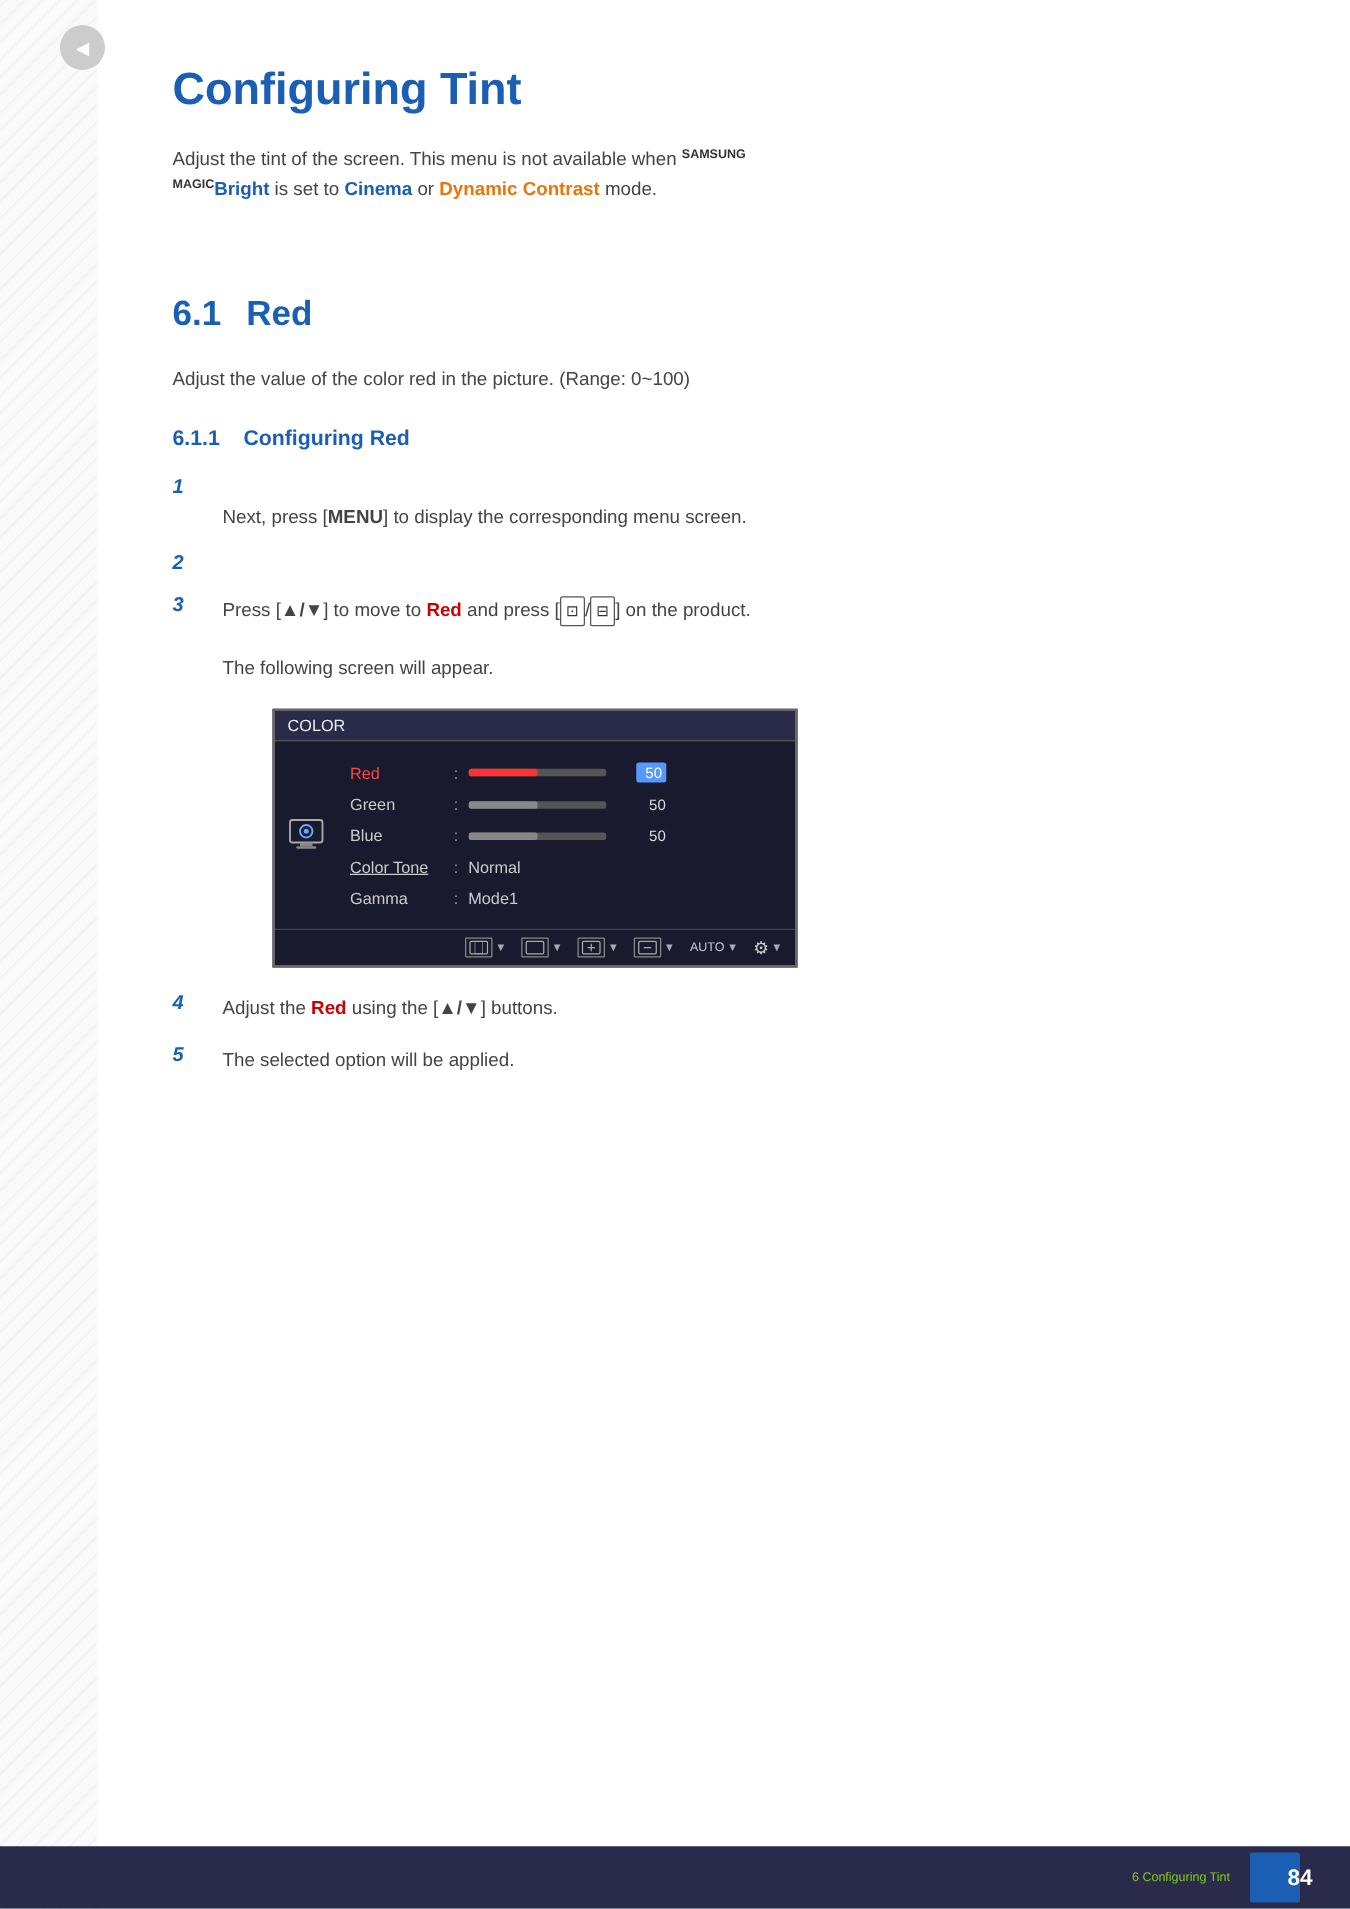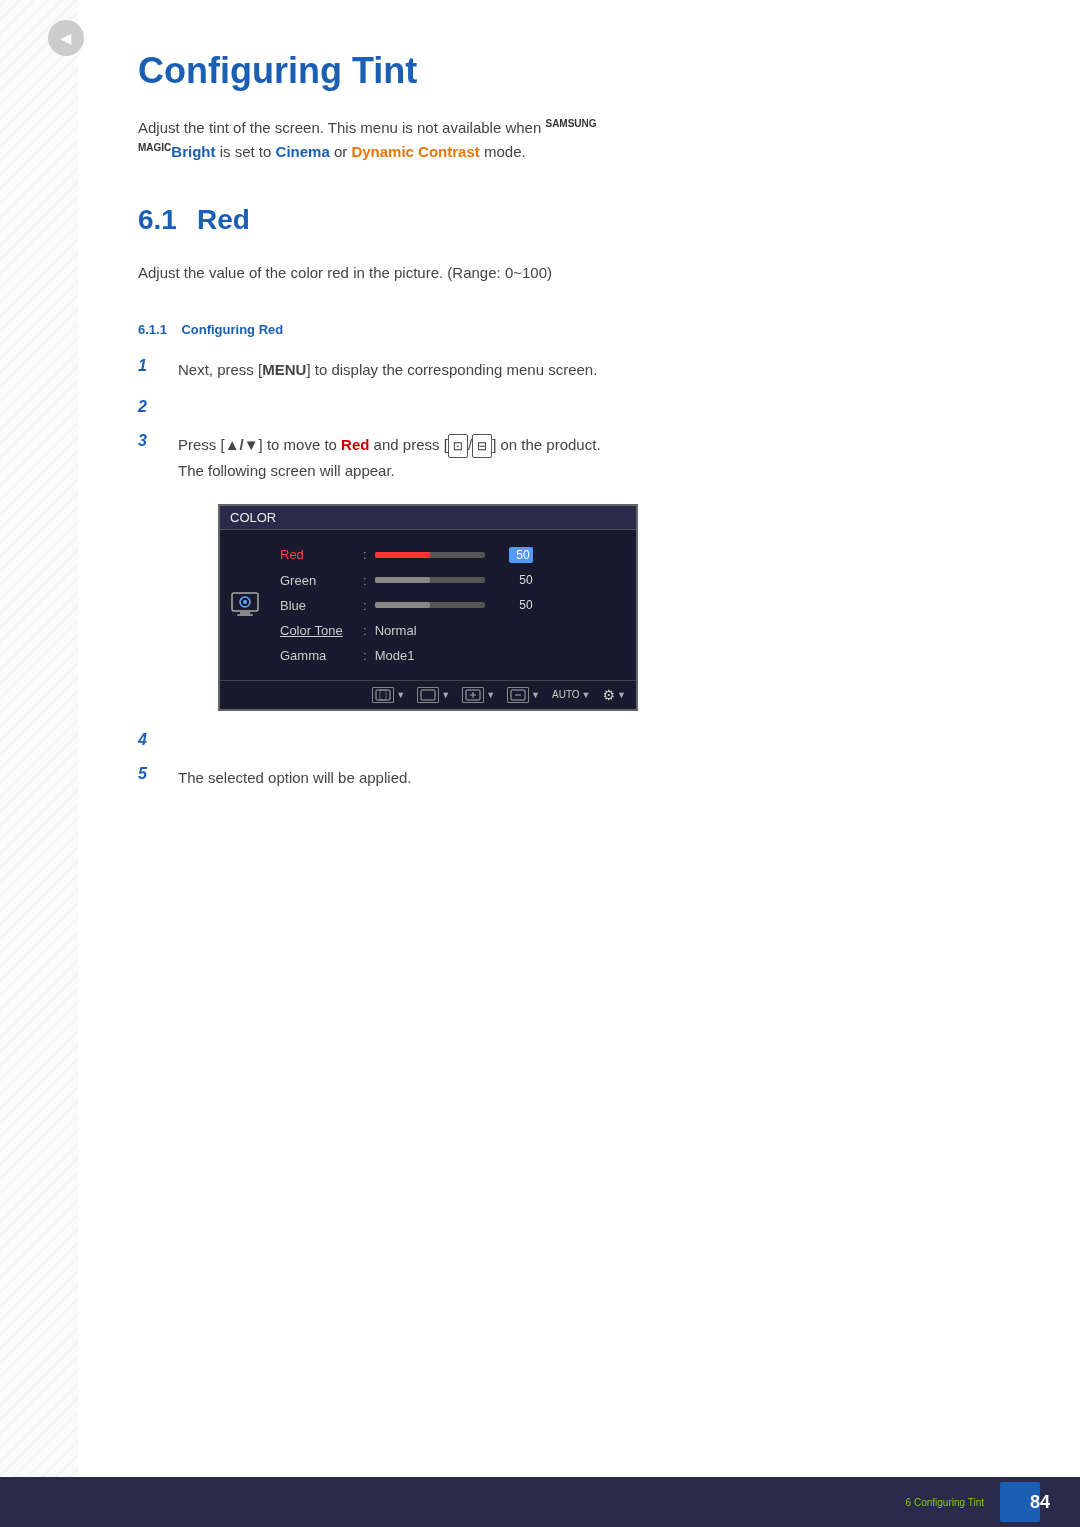--- a/index.html
+++ b/index.html
@@ -99,36 +99,37 @@
       margin-bottom: 24px;
       display: flex;
       align-items: baseline;
       gap: 20px;
     }
 
     .section-number {
       font-size: 28px;
       font-weight: bold;
       color: #1a5fb4;
+      margin-top: 31px;
     }
 
     .section-desc {
       font-size: 15px;
       line-height: 1.7;
       color: #444444;
       margin-bottom: 12px;
       max-width: 750px;
     }
 
     
     .subsection-heading {
-      font-size: 13px;
+      font-size: 17px;
       font-weight: bold;
       color: #1a5fb4;
-      margin-top: 36px;
+      margin-top: 24px;
       margin-bottom: 20px;
     }
 
     
     .steps-list {
       list-style: none;
       padding: 0;
     }
 
     .step-item {
@@ -162,21 +163,21 @@
       color: #cc0000;
       font-weight: bold;
     }
 
     .step-content .bold-orange {
       color: #e8760a;
       font-weight: bold;
     }
 
     .step-sub {
-      margin-top: 0;
+      margin-top: 20px;
       font-size: 15px;
       line-height: 1.7;
       color: #444444;
     }
 
     .enter-icon {
       display: inline-block;
       border: 1px solid #555;
       padding: 1px 4px;
       font-size: 12px;
@@ -531,20 +532,23 @@
           <span class="toolbar-label">▼</span>
         </div>
       </div>
     </div>
   </div>
 
   <ol class="steps-list" style="margin-top: 12px;">
 
     <li class="step-item">
       <span class="step-num">4</span>
+      <div class="step-content">
+        Adjust the <span class="bold-red">Red</span> using the [<span class="bold">▲/▼</span>] buttons.
+      </div>
     </li>
 
     <li class="step-item">
       <span class="step-num">5</span>
       <div class="step-content">
         <span>The selected option will be applied.</span>
       </div>
     </li>
   </ol>
 

